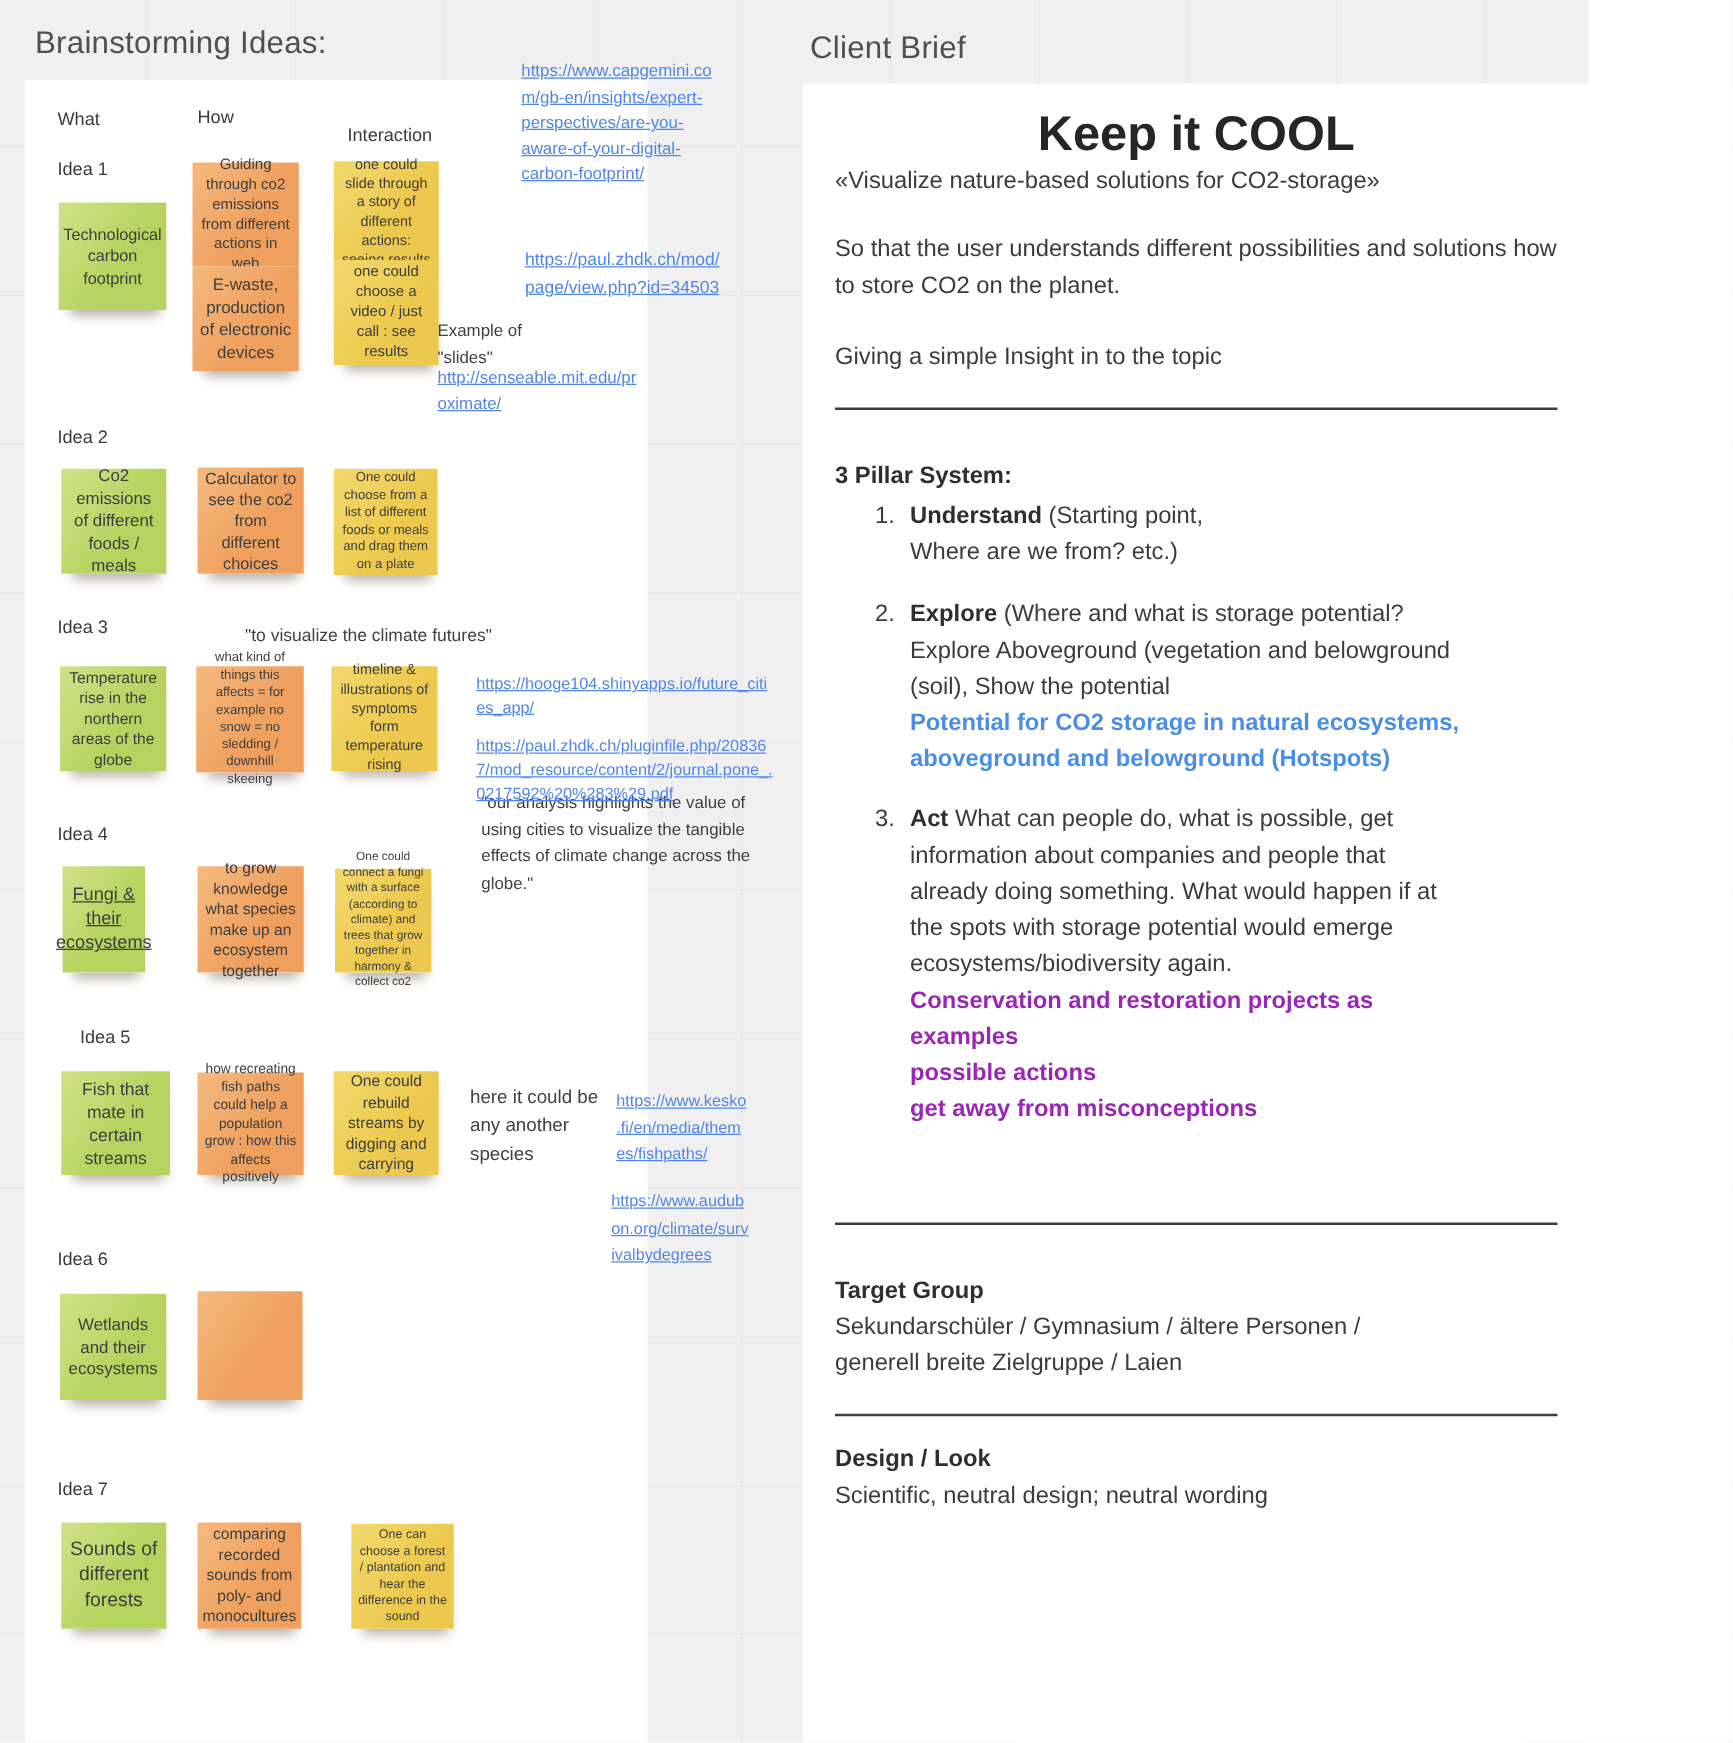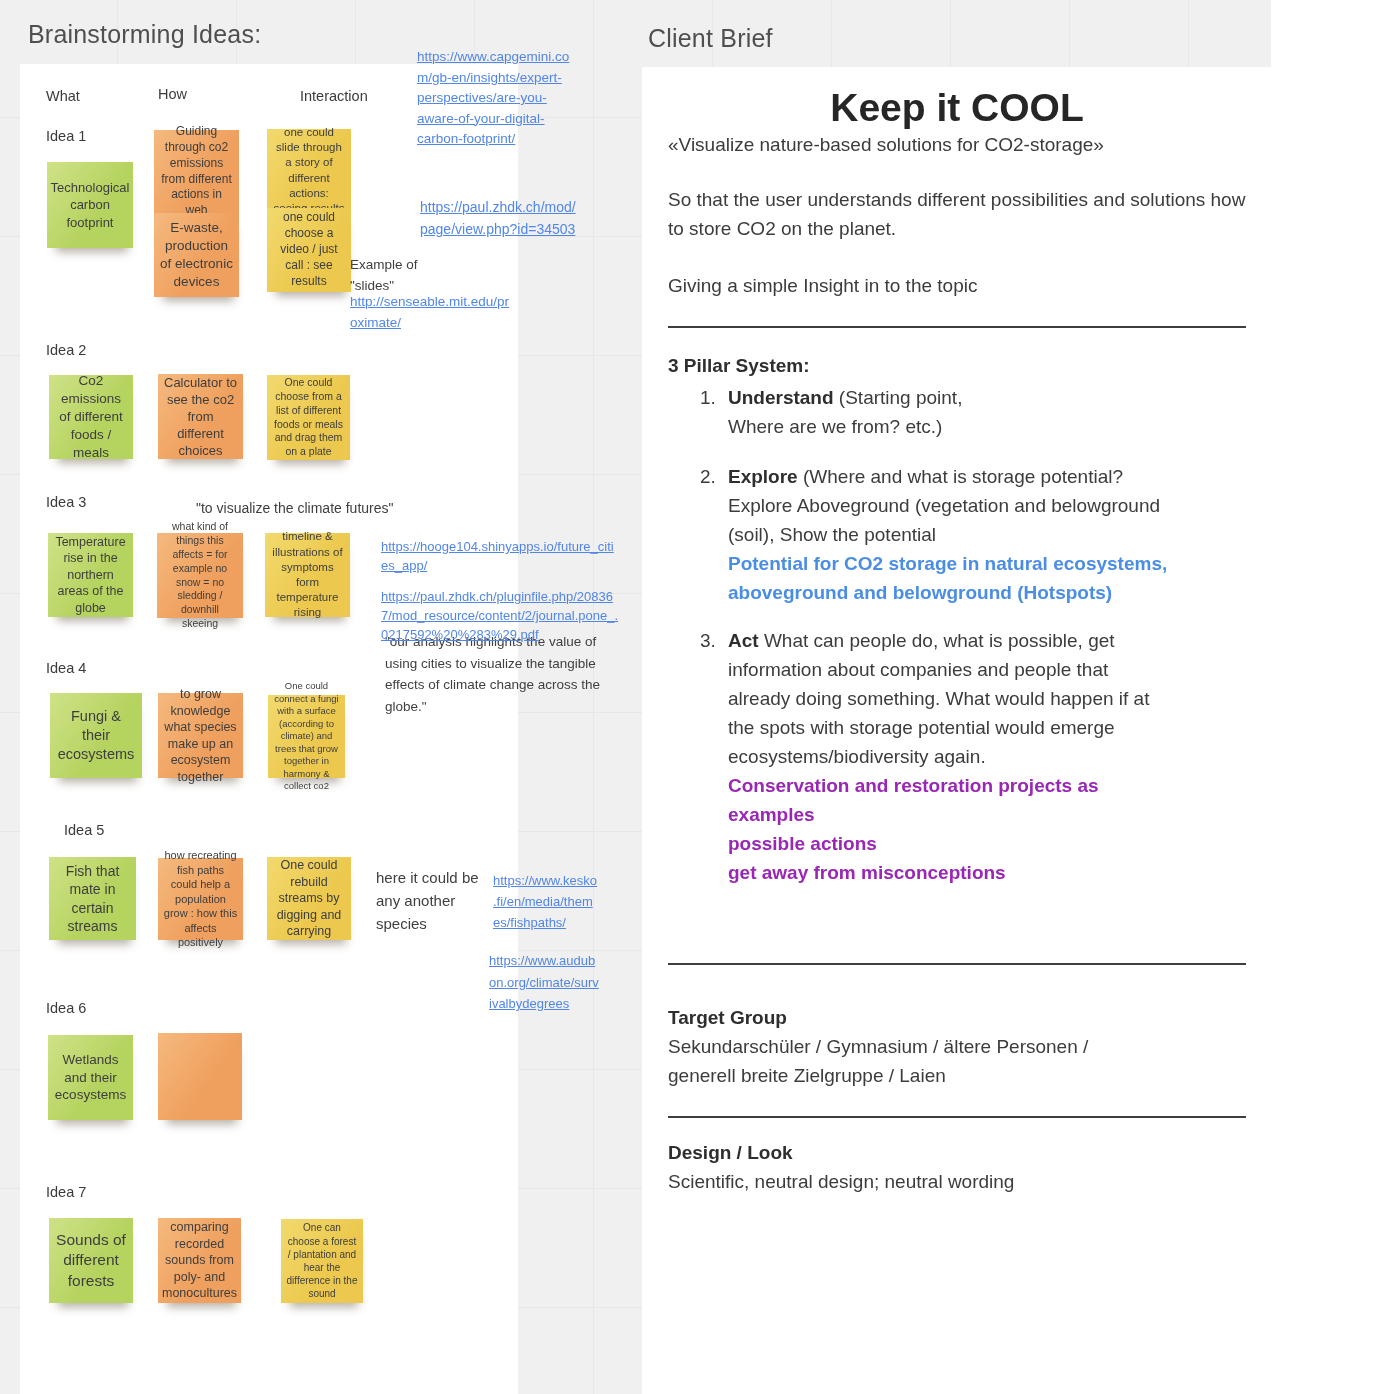--- a/index.html
+++ b/index.html
@@ -21,21 +21,21 @@
   .floatingtext{position:absolute;color:#3f3f3f;}
   .link{position:absolute;color:var(--link-blue,#5186e8);text-decoration:underline;overflow-wrap:break-word;cursor:pointer;}
   .brief{position:absolute;left:668px;top:86px;width:578px;font-size:19px;line-height:29px;color:#3c3c3c;}
   .brief-title{font-size:39px;line-height:44px;font-weight:bold;text-align:center;color:#262626;}
   .blabel{font-weight:bold;color:#2e2e2e;}
   .goal-label{margin-top:10px;}
   .para1{margin-top:26px;}
   .para2{margin-top:28px;}
   .rule{border:0;border-top:2.5px solid #3d3d3d;margin:0;}
   .rule1{margin-top:26px;}
-  .pillar-label{margin-top:23px;font-weight:bold;color:#2e2e2e;}
+  .pillar-label{margin-top:38px;font-weight:bold;color:#2e2e2e;}
   .pillar{position:relative;padding-left:60px;}
   .pillar .num{position:absolute;left:32px;top:0;}
   .pillar-1{margin-top:3px;}
   .pillar-2{margin-top:21px;}
   .pillar-3{margin-top:19px;}
   .pillar b{color:#2e2e2e;}
   .pre{white-space:pre-line;}
   .hl{font-weight:bold;}
   .hl-1{color:var(--hl-green,#33a17c);}
   .hl-2{color:var(--hl-blue,#4a8de4);}
@@ -52,21 +52,21 @@
 
   <div class="frame" style="left:1271px;top:0;width:115px;height:1394px;"></div>
   <div class="frame" style="left:20px;top:64px;width:498px;height:1330px;"></div>
   <div class="frame" style="left:642px;top:67px;width:744px;height:1327px;"></div>
 
   <div class="frame-label" style="left:28px;top:20px;">Brainstorming Ideas:</div>
   <div class="frame-label" style="left:648px;top:24px;">Client Brief</div>
 
   <div class="collabel" style="left:46px;top:88px;">What</div>
   <div class="collabel" style="left:158px;top:86px;">How</div>
-  <div class="collabel" style="left:278px;top:88px;margin-left:22px;">Interaction</div>
+  <div class="collabel" style="left:278px;top:101px;">Interaction</div>
 
   <div class="idealabel" style="left:46px;top:128px;">Idea 1</div>
   <div class="idealabel" style="left:46px;top:342px;">Idea 2</div>
   <div class="idealabel" style="left:46px;top:494px;">Idea 3</div>
   <div class="idealabel" style="left:46px;top:660px;">Idea 4</div>
   <div class="idealabel" style="left:64px;top:822px;">Idea 5</div>
   <div class="idealabel" style="left:46px;top:1000px;">Idea 6</div>
   <div class="idealabel" style="left:46px;top:1184px;">Idea 7</div>
 
   <div class="note green" style="left:47px;top:162px;width:86px;height:86px;font-size:13px;">
@@ -99,21 +99,21 @@
   <div class="note green" style="left:48px;top:533px;width:85px;height:84px;font-size:12.5px;">
       <span>Temperature rise in the northern areas of the globe</span>
     </div>
   <div class="note orange" style="left:157px;top:533px;width:86px;height:85px;font-size:10.5px;">
       <span>what kind of things this affects = for example no snow = no sledding / downhill skeeing</span>
     </div>
   <div class="note yellow" style="left:265px;top:533px;width:85px;height:84px;font-size:11.5px;">
       <span>timeline &amp; illustrations of symptoms form temperature rising</span>
     </div>
 
-  <div class="note green" style="left:50px;top:693px;width:92px;height:85px;font-size:14.5px;">
+  <div class="note green" style="left:50px;top:693px;width:66px;height:85px;font-size:14.5px;text-decoration:underline;">
       <span>Fungi &amp; their ecosystems</span>
     </div>
   <div class="note orange" style="left:158px;top:693px;width:85px;height:85px;font-size:12.5px;">
       <span>to grow knowledge what species make up an ecosystem together</span>
     </div>
   <div class="note yellow" style="left:268px;top:695px;width:77px;height:83px;font-size:9.5px;">
       <span>One could connect a fungi with a surface (according to climate) and trees that grow together in harmony &amp; collect co2</span>
     </div>
 
   <div class="note green" style="left:49px;top:857px;width:87px;height:83px;font-size:14px;">

